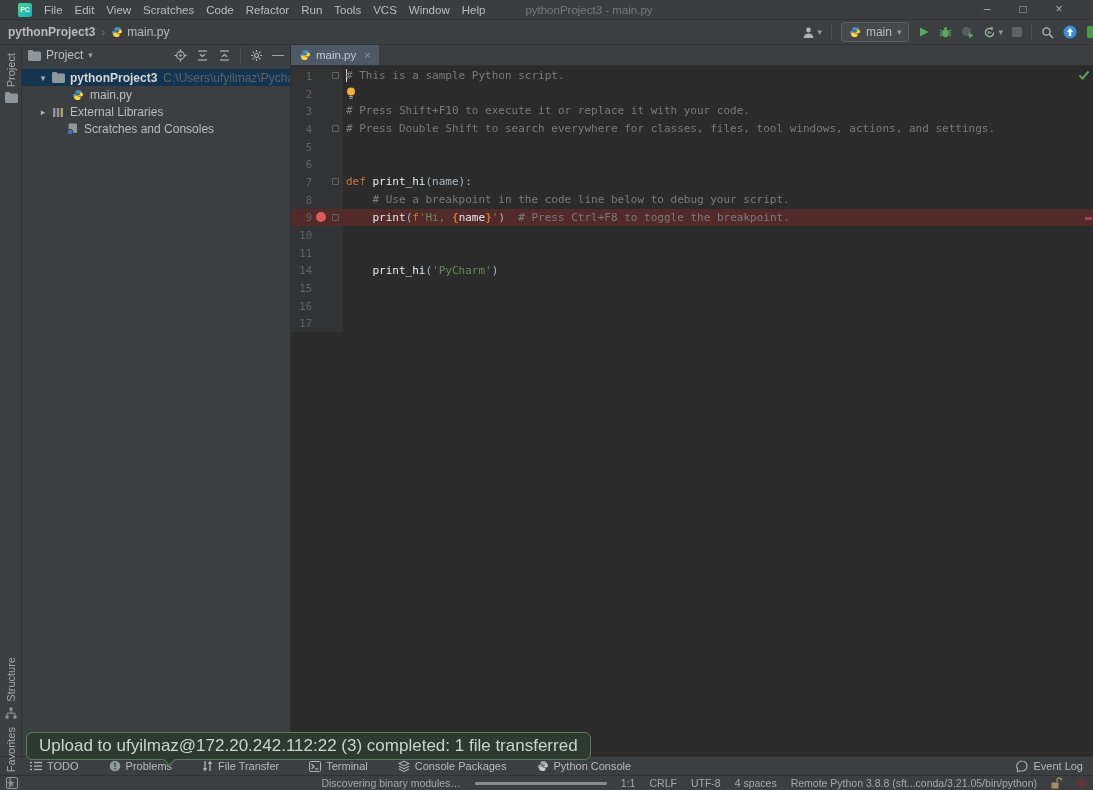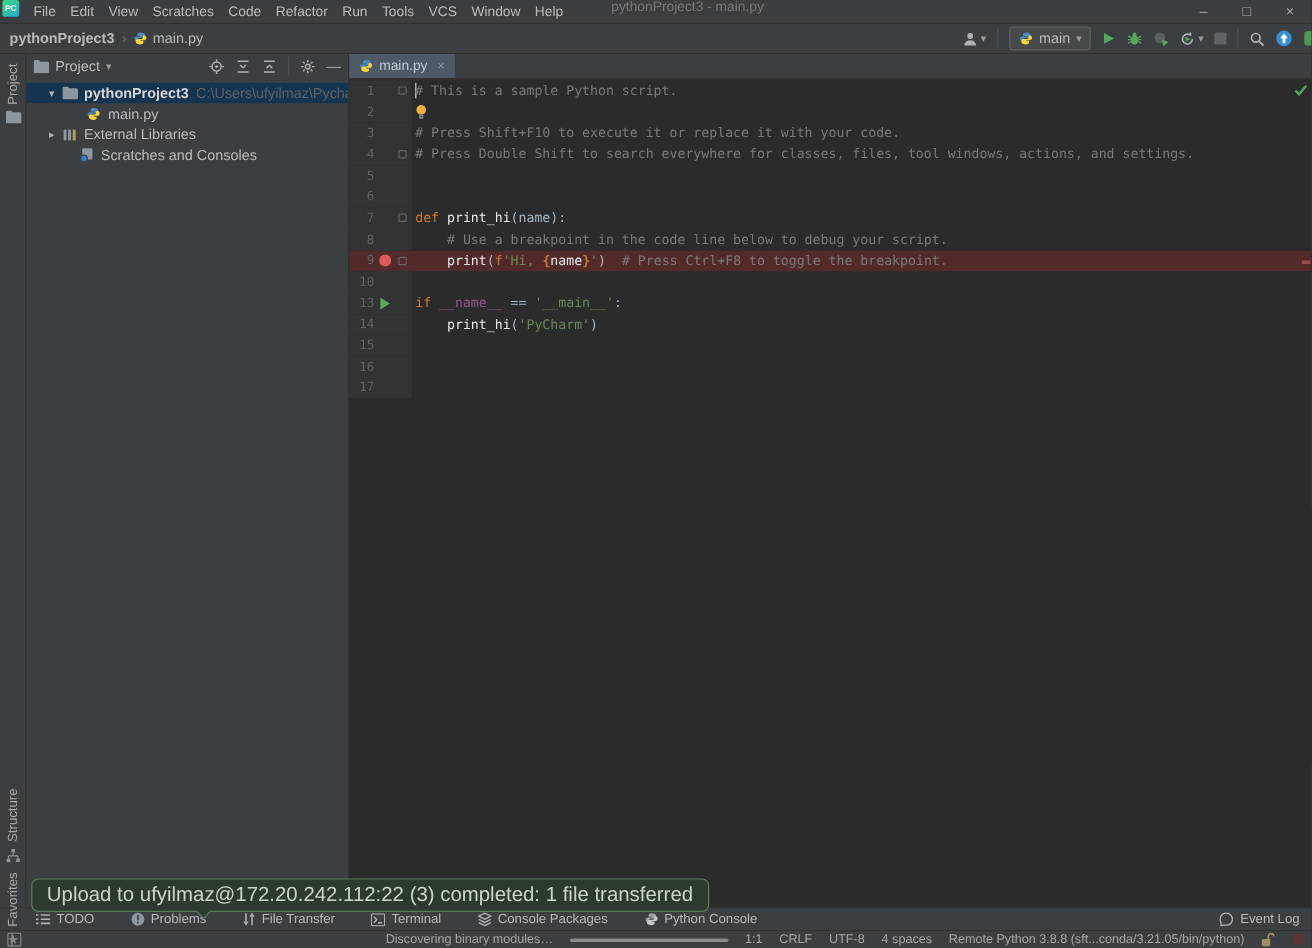--- a/index.html
+++ b/index.html
@@ -1,20 +1,20 @@
 <!DOCTYPE html>
 <html style="--breakpoint: #db5c5c; --run_green: #58a75c; --breakpoint_line: #532a2a; --selection: #14344f; --notification_border: #5b7a5c; --check_green: #57a25b;"><head>
 <meta charset="utf-8">
 <style>
   *{margin:0;padding:0;box-sizing:border-box}
   html,body{width:1093px;height:790px;overflow:hidden}
   body{background:#3c3f41;font-family:"Liberation Sans",sans-serif;font-size:12px;color:#bbbbbb;position:relative}
 
   
-  .titlebar{height:20px;display:flex;align-items:flex-start;background:#3b3e40;padding:0 0;border-bottom:1px solid #323232}
+  .titlebar{height:20px;display:flex;align-items:center;background:#3b3e40;padding:0 16px;border-bottom:1px solid #323232}
   .applogo{width:14px;height:14px;border-radius:2px;background:linear-gradient(135deg,#3cdb85,#21a9c9);color:#fff;
            font-size:7px;font-weight:bold;display:flex;align-items:center;justify-content:center;margin:0 6px 0 2px}
   .menu{display:flex;align-items:center}
   .menu span{padding:0 6px;height:20px;line-height:20px;font-size:11.5px;color:#bbbbbb;cursor:default}
   .wtitle{color:#787878;margin-left:34px;font-size:11.5px}
   .wincontrols{margin-left:auto;display:flex}
   .winbtn{width:36px;height:20px;text-align:center;line-height:19px;color:#aaaaaa;font-size:12px}
 
   
   .toolbar{height:25px;display:flex;align-items:center;background:#3c3f41;border-bottom:1px solid #323232;padding:0 8px}
@@ -451,27 +451,25 @@
         <div class="line">
           <div class="gut">
             <span class="num">10</span>
             <span class="gicon"></span>
             <span class="foldcol"></span>
           </div>
           <div class="codeln"></div>
         </div>
         <div class="line">
           <div class="gut">
-            <span class="num">13</span>
-            <span class="gicon">
-              <span class="runarrow"></span>
-            </span>
-            <span class="foldcol"></span>
-          </div>
-          <div class="codeln"><span class="s-kw">if </span><span class="s-dun">__name__</span><span class="s-pl"> == </span><span class="s-str">'__main__'</span><span class="s-pl">:</span></div>
+            <span class="num">11</span>
+            <span class="gicon"></span>
+            <span class="foldcol"></span>
+          </div>
+          <div class="codeln"></div>
         </div>
         <div class="line">
           <div class="gut">
             <span class="num">14</span>
             <span class="gicon"></span>
             <span class="foldcol"></span>
           </div>
           <div class="codeln"><span class="s-pl">    </span><span class="s-fn">print_hi</span><span class="s-pl">(</span><span class="s-str">'PyCharm'</span><span class="s-pl">)</span></div>
         </div>
         <div class="line">

